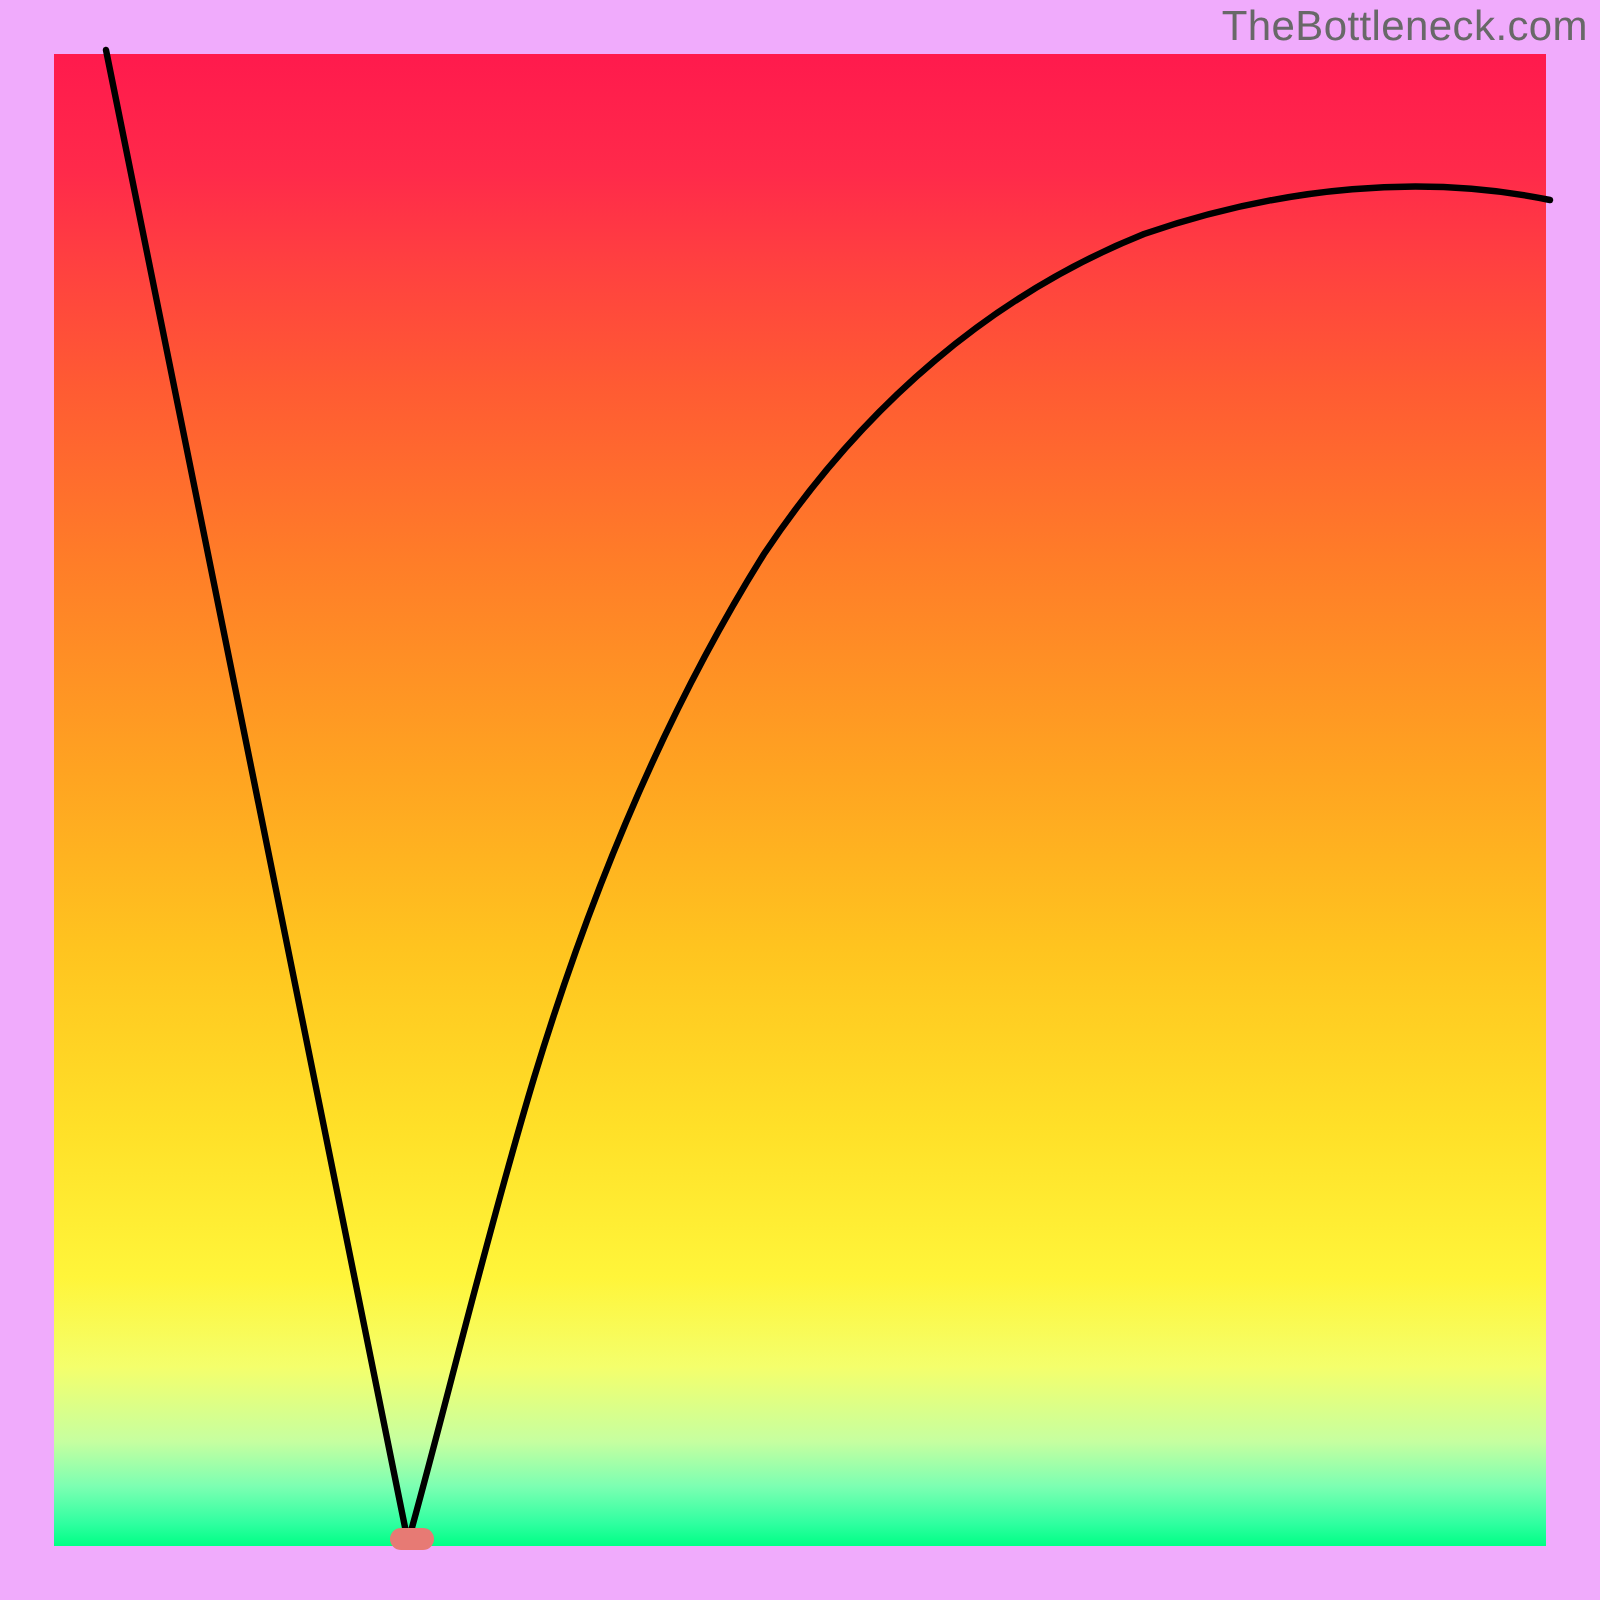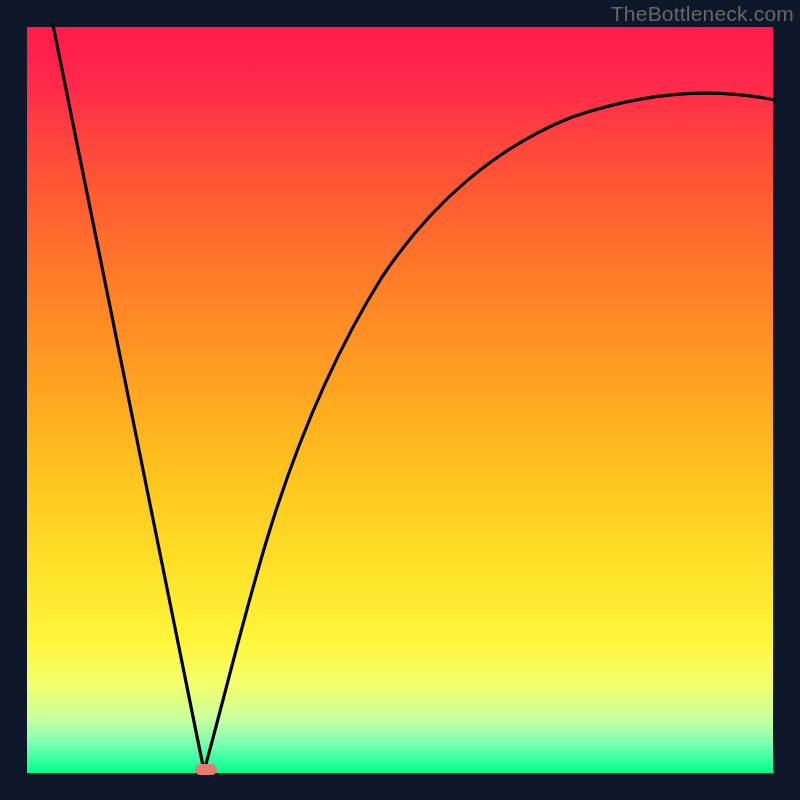--- a/index.html
+++ b/index.html
@@ -9,21 +9,21 @@
     height: 800px;
     overflow: hidden;
     background: #000;
   }
   .frame {
     position: absolute;
     left: 0;
     top: 0;
     width: 800px;
     height: 800px;
-    background: #0f172a;
+    background: #f0abfc;
   }
   .plot-area {
     position: absolute;
     left: 27px;
     top: 27px;
     width: 746px;
     height: 746px;
     background: linear-gradient(to bottom,
       #ff1a4d 0%,
       #ff2a4a 8%,

